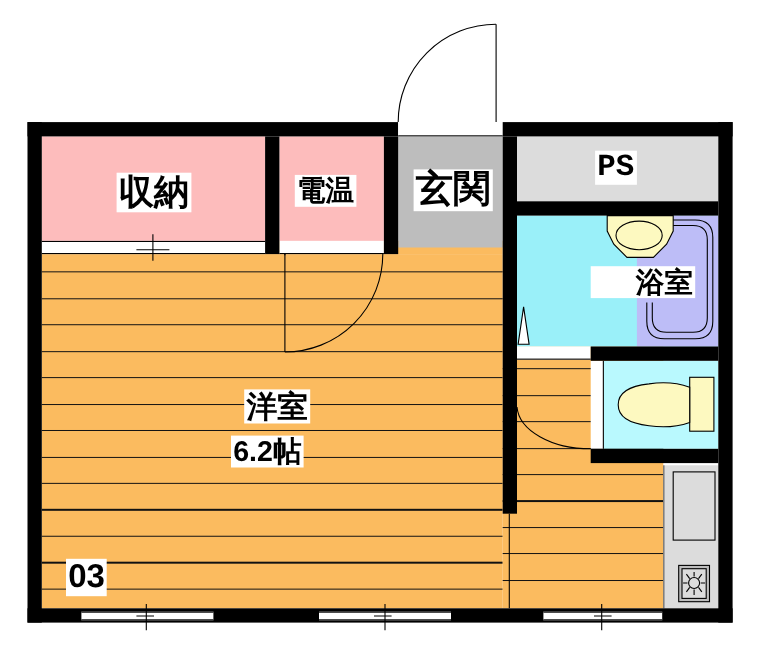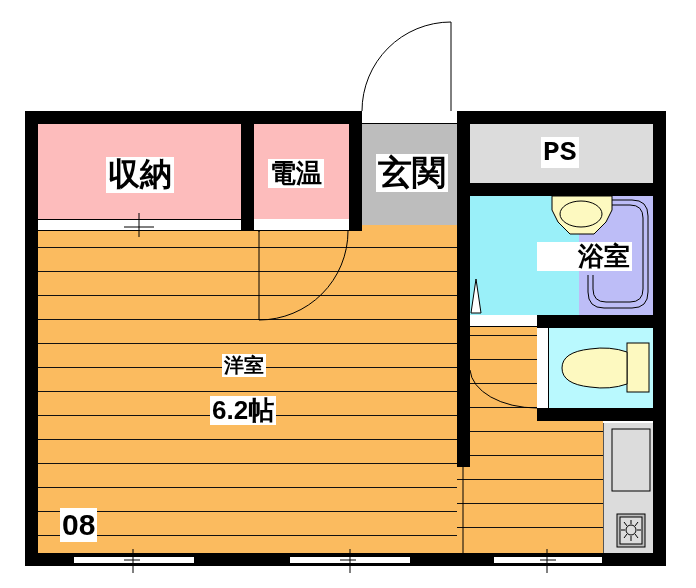--- a/index.html
+++ b/index.html
@@ -122,16 +122,16 @@
       <line x1="624" y1="538" x2="627" y2="534"></line>
       <line x1="638" y1="538" x2="635" y2="534"></line>
     </g>
   </svg>
 
   <div class="abs label" style="left:106px;top:157px;font-size:32px;">収納</div>
   <div class="abs label" style="left:268px;top:159px;font-size:26px;">電温</div>
   <div class="abs label" style="left:376px;top:154px;font-size:34px;">玄関</div>
   <div class="abs label" style="left:541px;top:137px;font-size:28px;font-family:Liberation Mono, monospace;">PS</div>
   <div class="abs label" style="left:537px;top:242px;font-size:26px;padding-left:41px;">浴室</div>
-  <div class="abs label" style="left:222px;top:354px;font-size:20px;">洋室</div>
+  <div class="abs label" style="left:222px;top:354px;font-size:28px;">洋室</div>
   <div class="abs label" style="left:210px;top:396px;font-size:26px;">6.2帖</div>
-  <div class="abs label" style="left:60px;top:508px;font-size:30px;">08</div>
+  <div class="abs label" style="left:60px;top:508px;font-size:30px;">03</div>
 </div>
 
 </body></html>

